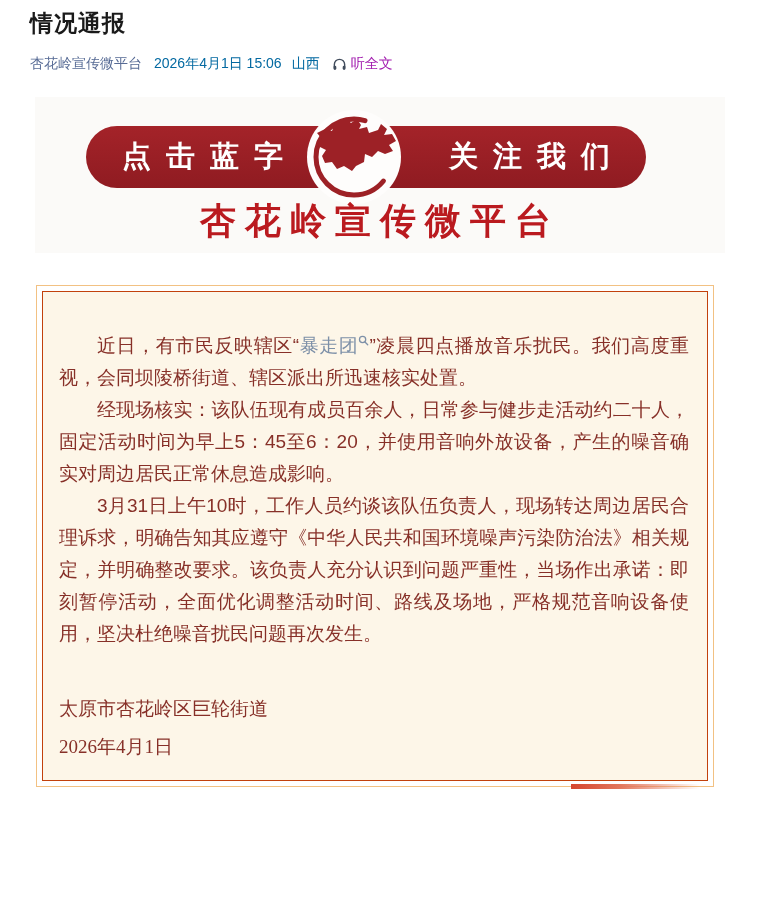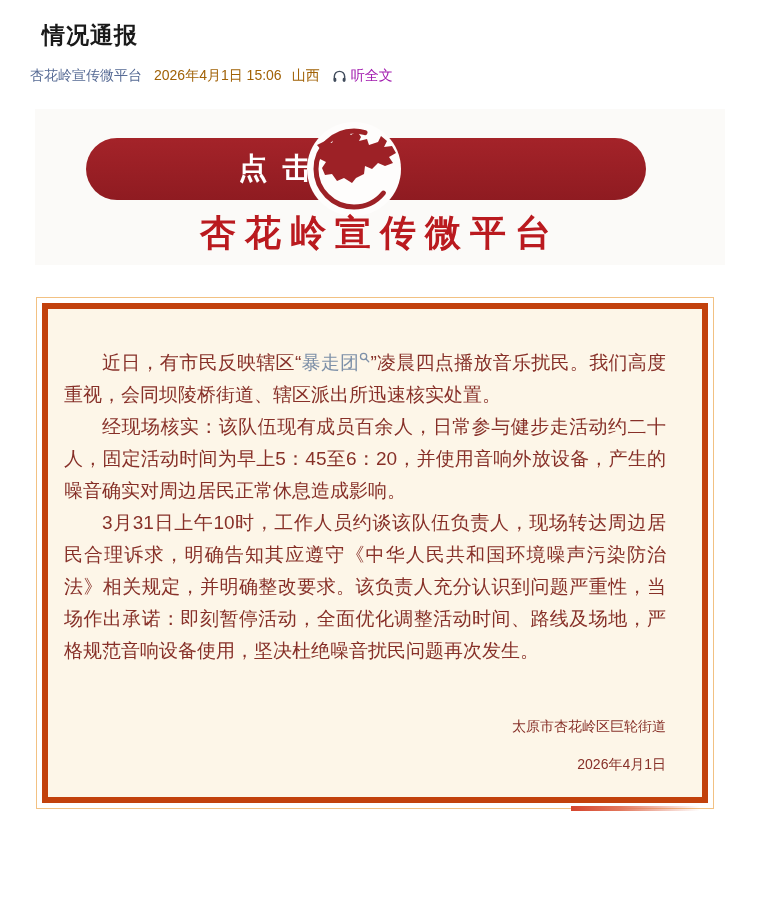--- a/index.html
+++ b/index.html
@@ -3,24 +3,24 @@
 <meta charset="utf-8">
 <style>
   html,body{margin:0;padding:0;background:#fff;}
   .page{
     width:759px;height:915px;background:#ffffff;position:relative;
     font-family:"Liberation Sans",sans-serif;overflow:hidden;
   }
   .article{padding:8px 0 0 30px;}
 
   
-  .title{font-size:23px;font-weight:700;color:#1a1a1a;margin:12px;letter-spacing:1px;}
+  .title{font-size:23px;font-weight:700;color:#1a1a1a;margin:0;letter-spacing:1px;}
   .byline{margin-top:16px;display:flex;align-items:center;font-size:14px;white-space:nowrap;}
   .account{color:#576b95;margin-right:12px;text-decoration:none;cursor:pointer;}
-  .meta{color:#a16207;margin-right:10px;text-align:right;}
+  .meta{color:#0369a1;margin-right:10px;text-align:right;}
   .listen{display:inline-flex;align-items:center;color:#a21caf;margin-left:2px;cursor:pointer;}
   .listen svg{margin-right:4px;display:block;}
 
   
   .banner{margin-top:24px;margin-left:5px;width:690px;height:156px;background:#fbfaf8;position:relative;}
   .ribbon{
     position:absolute;left:51px;top:29px;width:560px;height:62px;
     background:linear-gradient(180deg,#a42329,#8f1b21);border-radius:32px;display:flex;
   }
   .ribbon-half{flex:1;display:flex;align-items:center;justify-content:center;
@@ -35,30 +35,30 @@
     position:absolute;top:100px;left:0;width:100%;text-align:center;
     font-size:36px;font-weight:700;letter-spacing:9px;color:#ba1a1f;
   }
 
   
   .notice-outer{
     margin-top:32px;margin-left:6px;width:666px;border:1px solid #f2c183;
     padding:5px;position:relative;background:#ffffff;
   }
   .notice-inner{
-    border:6px solid #c2410c;background:#fdf6e8;
-    padding:38px 36px 14px 16px;
+    border:1px solid #c2410c;background:#fdf6e8;
+    padding:38px 18px 14px 16px;
   }
   .notice-inner p{
     margin:0;font-size:19px;line-height:32px;color:#873028;
     text-align:justify;text-indent:2em;
   }
   .ref-link{color:#7d90a8;text-decoration:none;cursor:pointer;}
   .sup-search{vertical-align:6px;cursor:pointer;}
-  .signature{margin-top:40px;text-align:right;font-size:14px;line-height:38px;color:#873028;}
+  .signature{margin-top:40px;text-align:left;font-size:19px;line-height:38px;color:#873028;font-family:Liberation Serif, serif;}
   .red-bar{
     position:absolute;right:2px;bottom:-3px;width:140px;height:5px;
     background:linear-gradient(90deg,#d5452e 0%,#e2775c 35%,rgba(255,255,255,0) 92%);
   }
 </style>
 </head>
 <body>
 
 <div class="page">
   <div class="article">
@@ -76,20 +76,21 @@
           <rect x="11.4" y="9.2" width="3" height="4.6" rx="1.5" fill="#414c5c"></rect>
         </svg>
         <span>听全文</span>
       </span>
     </div>
 
     <div class="banner">
       <div class="ribbon">
         <span class="ribbon-half">点击蓝字</span>
         <span class="ribbon-gap"></span>
+        <span class="ribbon-half">关注我们</span>
         <div class="circle">
           <svg width="94" height="94" viewBox="0 0 94 94">
             <circle cx="47" cy="47" r="38" fill="none" stroke="#9d2126" stroke-width="5" stroke-linecap="round" stroke-dasharray="164 75" stroke-dashoffset="-26"></circle>
             <path fill="#9d2126" d="M33,12 L39,8 44,13 50,9 54,15 52,19 60,17 62,23 71,20 74,14 80,19 77,25 85,24 89,31 82,35 86,41 78,44 71,41 65,47 58,44 57,52 49,56 45,61 37,56 30,59 25,52 18,53 15,46 19,40 11,36 15,29 10,23 18,19 25,21 28,13 Z"></path>
           </svg>
         </div>
       </div>
       <div class="banner-title">杏花岭宣传微平台</div>
     </div>
 

